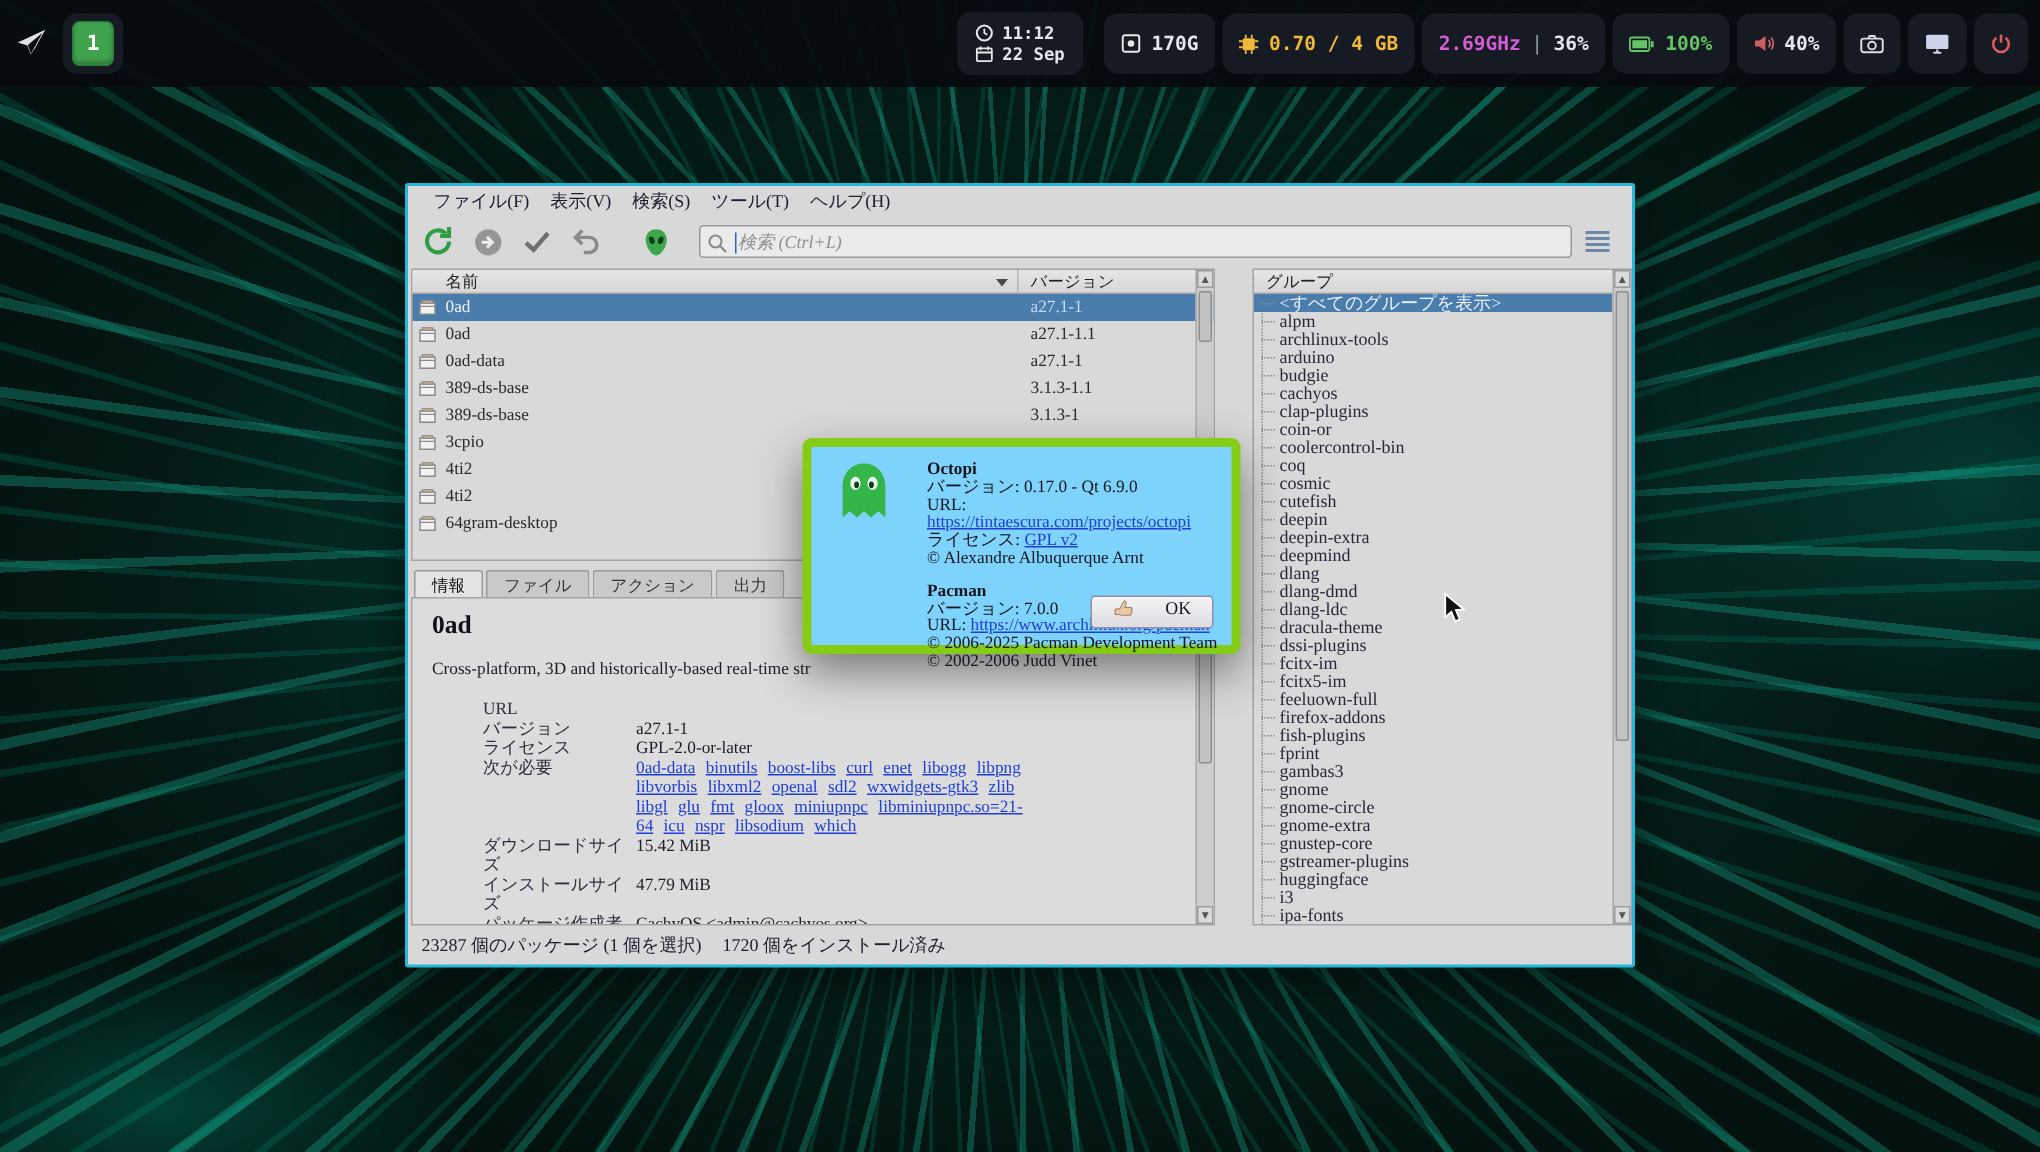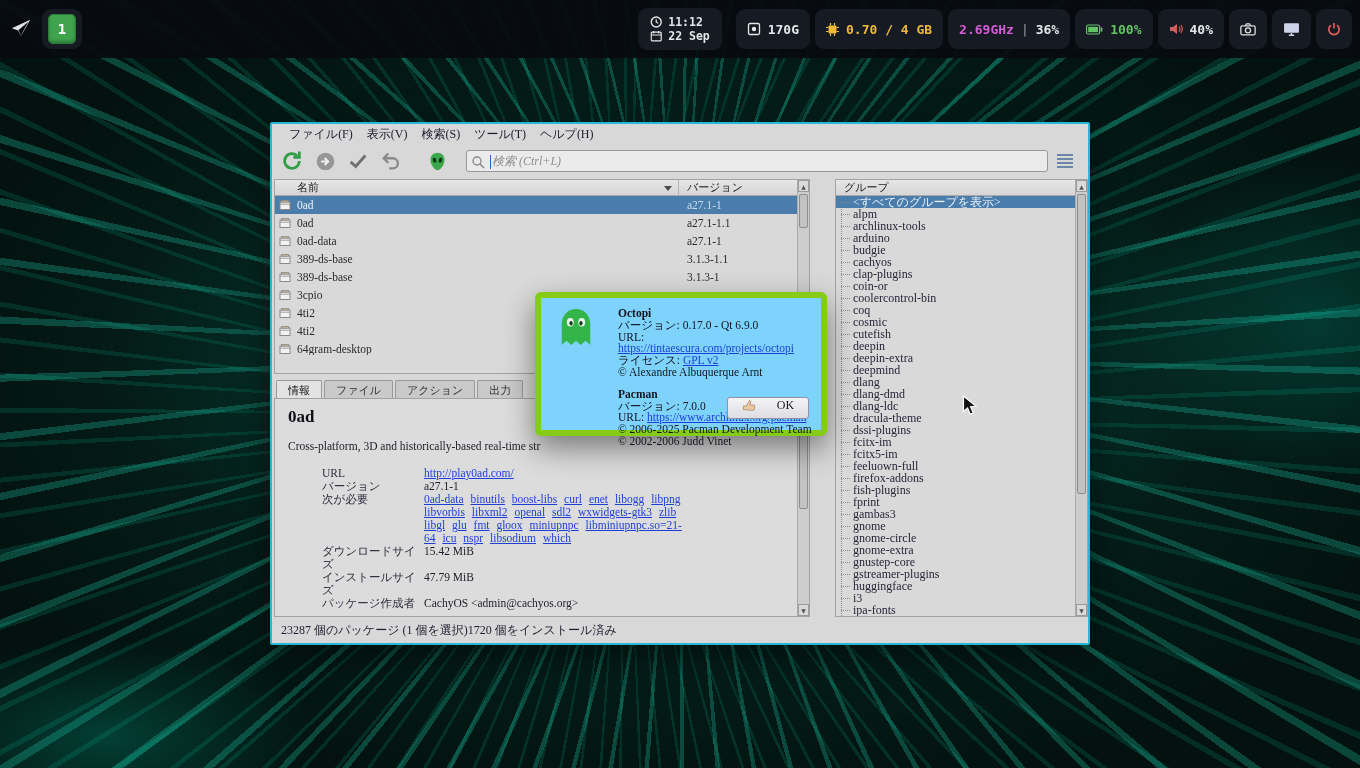--- a/index.html
+++ b/index.html
@@ -75,21 +75,21 @@
   .info{position:absolute;left:2px;top:274px;width:536px;height:219px;background:#dcdcdc;border:1px solid #a3a3a3;overflow:hidden;}
   .pkg-title{font-size:17px;font-weight:bold;color:#101018;margin:8px 0 0 13px;}
   .pkg-desc{margin:13px 13px 0 13px;font-size:11.5px;color:#1d1d28;}
   .fields{margin:15px 0 0 13px;font-size:11.5px;}
   .frow{display:flex;line-height:13px;margin-bottom:0;margin-left:34px;}
   .flabel{flex:0 0 102px;color:#2e2e3e;}
   .fvalue{flex:1;color:#1d1d28;padding-right:115px;}
   .link{color:#1f3fd4;text-decoration:underline;cursor:pointer;}
   .fvalue .link{margin-right:4px;}
   
-  .statusbar{position:absolute;left:0;bottom:0;width:816px;height:26px;display:flex;align-items:center;padding-left:9px;font-size:12px;color:#1d1d30;}
+  .statusbar{position:absolute;left:0;bottom:0;width:816px;height:26px;display:flex;align-items:center;gap:14px;padding-left:9px;font-size:12px;color:#1d1d30;}
   
   .dialog{position:absolute;left:535px;top:292px;width:292px;height:144px;background:#7dd3fc;border:6px solid #84cc16;border-radius:6px;box-shadow:0 12px 30px rgba(0,0,0,.45);z-index:50;font-size:11.5px;color:#14141e;}
   .dlg-icon{position:absolute;left:16px;top:9px;}
   .dlg-text{position:absolute;left:77px;top:10px;right:8px;line-height:11.8px;}
   .dlg-title{font-weight:bold;}
   .dlg-gap{height:10px;}
   .ok-btn{position:absolute;right:12px;bottom:11px;width:82px;height:22px;background:linear-gradient(#f4f4f6,#dddde2);border:1px solid #8f8fa5;border-radius:3px;display:flex;align-items:flex-start;justify-content:center;gap:20px;font-size:12px;font-family:"Liberation Serif",serif;color:#1a1a24;}
   
   .cursor{position:absolute;left:962px;top:395px;z-index:100;pointer-events:none;}
 </style>
@@ -411,25 +411,28 @@
       <span class="tab">アクション</span>
       <span class="tab">出力</span>
     </div>
 
   <div class="info">
     <div class="pkg-title">0ad</div>
     <div class="pkg-desc">Cross-platform, 3D and historically-based real-time str</div>
     <div class="fields">
         <div class="frow">
           <span class="flabel">URL</span>
-          <span class="fvalue"><a class="link">http://play0ad.com/</a></span>
         </div>
         <div class="frow">
           <span class="flabel">バージョン</span>
           <span class="fvalue">a27.1-1</span>
+        </div>
+        <div class="frow">
+          <span class="flabel">ライセンス</span>
+          <span class="fvalue">GPL-2.0-or-later</span>
         </div>
         <div class="frow">
           <span class="flabel">次が必要</span>
           <span class="fvalue"><a class="link">0ad-data</a> <a class="link">binutils</a> <a class="link">boost-libs</a> <a class="link">curl</a> <a class="link">enet</a> <a class="link">libogg</a> <a class="link">libpng</a> <a class="link">libvorbis</a> <a class="link">libxml2</a> <a class="link">openal</a> <a class="link">sdl2</a> <a class="link">wxwidgets-gtk3</a> <a class="link">zlib</a> <a class="link">libgl</a> <a class="link">glu</a> <a class="link">fmt</a> <a class="link">gloox</a> <a class="link">miniupnpc</a> <a class="link">libminiupnpc.so=21-64</a> <a class="link">icu</a> <a class="link">nspr</a> <a class="link">libsodium</a> <a class="link">which</a> </span>
         </div>
         <div class="frow">
           <span class="flabel">ダウンロードサイズ</span>
           <span class="fvalue">15.42 MiB</span>
         </div>
         <div class="frow">

